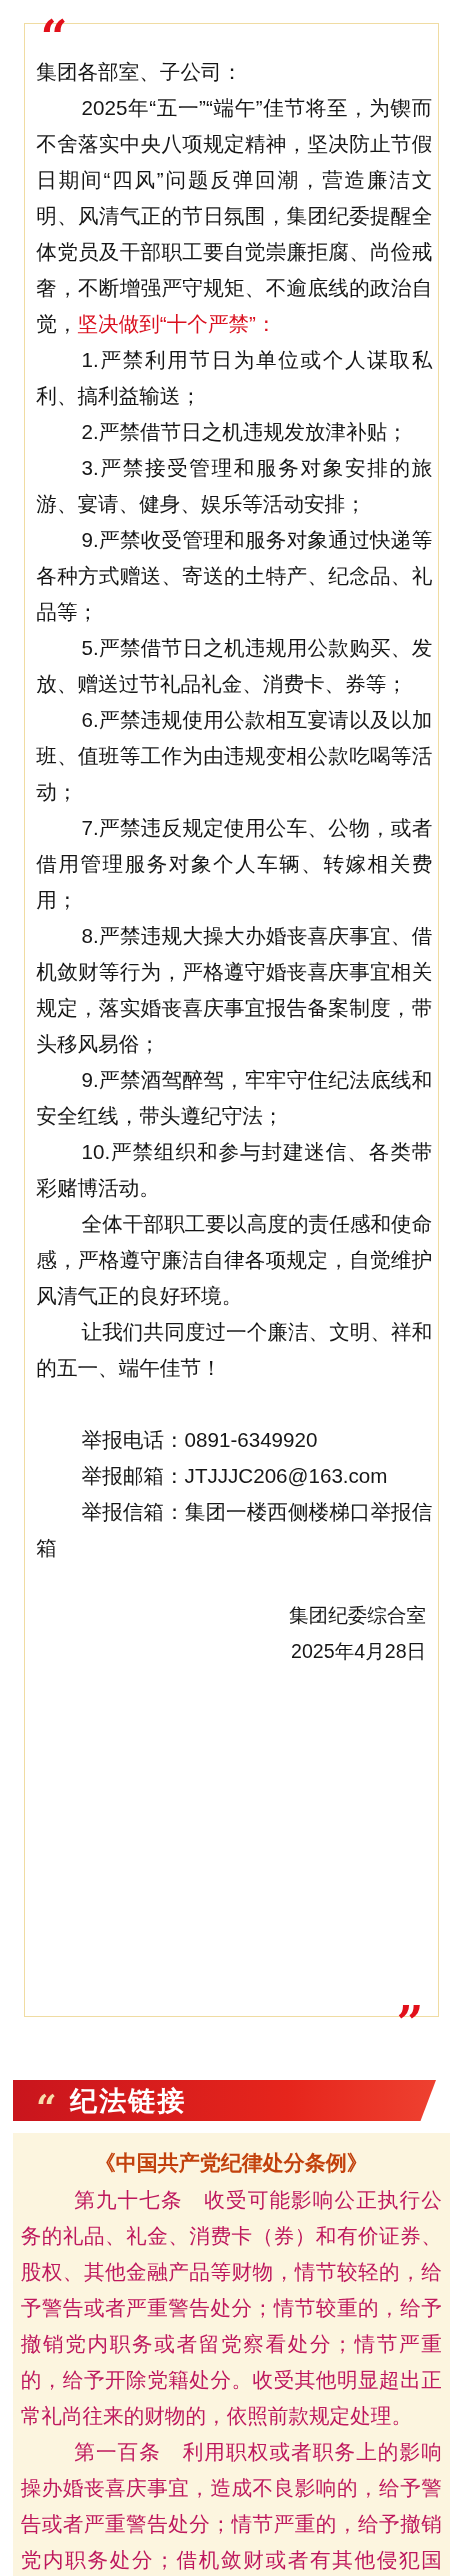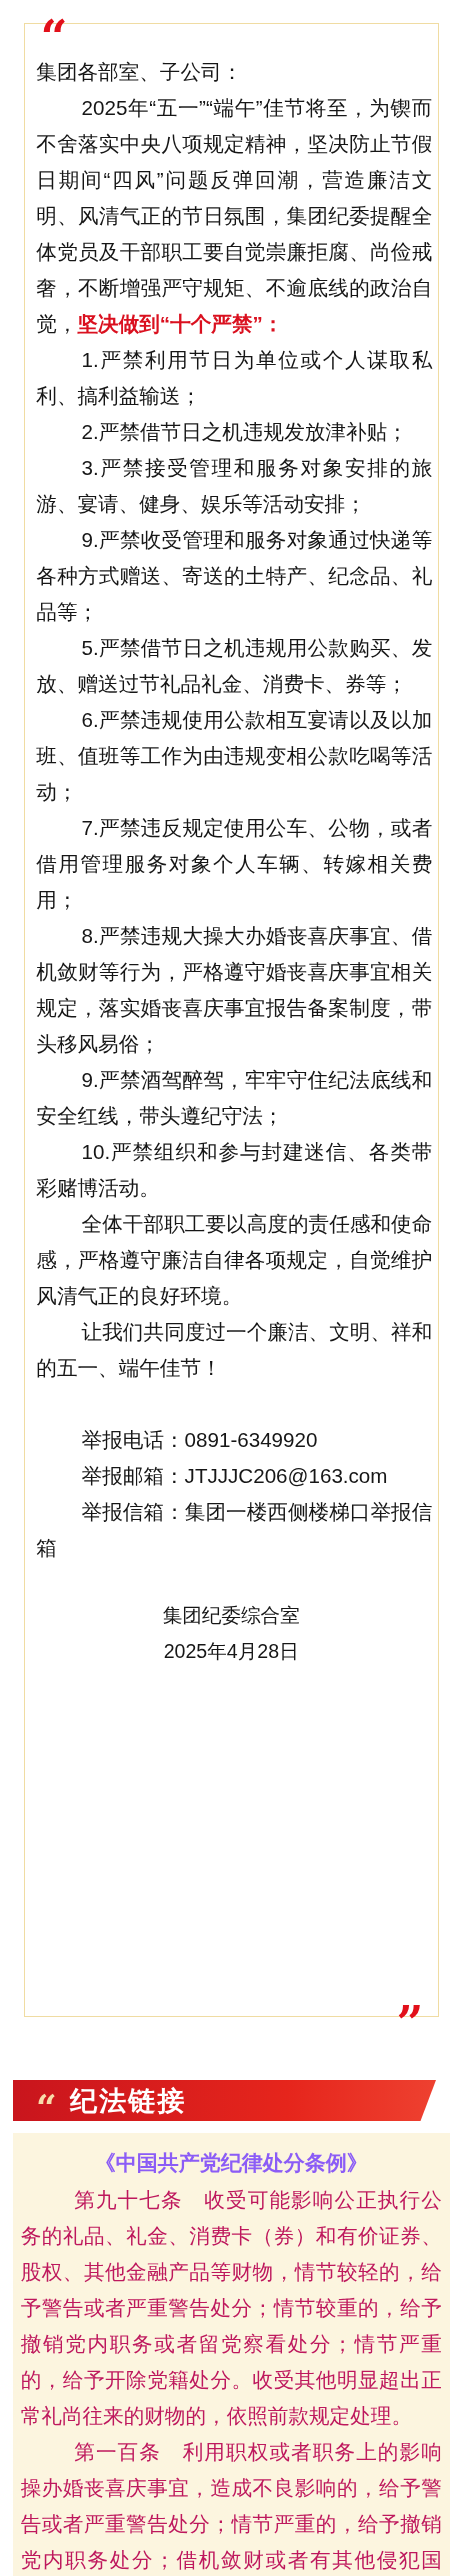--- a/index.html
+++ b/index.html
@@ -25,22 +25,22 @@
   .quote-box .content{
     box-sizing:border-box;
     height:100%;
     padding:30px 5.7px 0 11.3px;
     overflow:hidden;
   }
   .body-text{font-size:20.6px;line-height:36px;text-align:justify;}
   .para{margin:0;text-indent:2.2em;}
   .para.no-indent{text-indent:0;}
   .gap-top{margin-top:36px;}
-  .red-strong{color:#da101f;font-weight:700;}
-  .sign{margin-top:31px;text-align:center;padding-right:6.2px;}
+  .red-strong{color:#da101f;font-weight:400;}
+  .sign{margin-top:31px;text-align:right;padding-right:6.2px;}
   .sign p{text-indent:0;font-size:19.6px;}
 
   .open-quote{
     position:absolute;top:-11.3px;left:15.5px;
     font-family:"DejaVu Serif","Liberation Serif",serif;
     font-weight:700;font-size:47px;line-height:1;
     color:#e2101a;pointer-events:none;
   }
   .close-quote{
     position:absolute;bottom:-30px;right:14.4px;
@@ -74,21 +74,21 @@
     position:absolute;left:13px;top:2133px;
     width:437px;height:999px;
     background:#fcf5df;
     box-sizing:border-box;
     padding:11.3px 8.2px 0 7.7px;
     overflow:hidden;
   }
   .law-title{
     margin:0;
     text-align:center;
-    color:#8b5cf6;font-weight:700;
+    color:#c2410c;font-weight:700;
     font-size:21px;line-height:38px;
     text-indent:0;
   }
   .law-para{
     margin:0;
     font-size:20.6px;line-height:36px;
     text-align:justify;text-indent:2.6em;
     color:#be185d;
   }
 </style>

